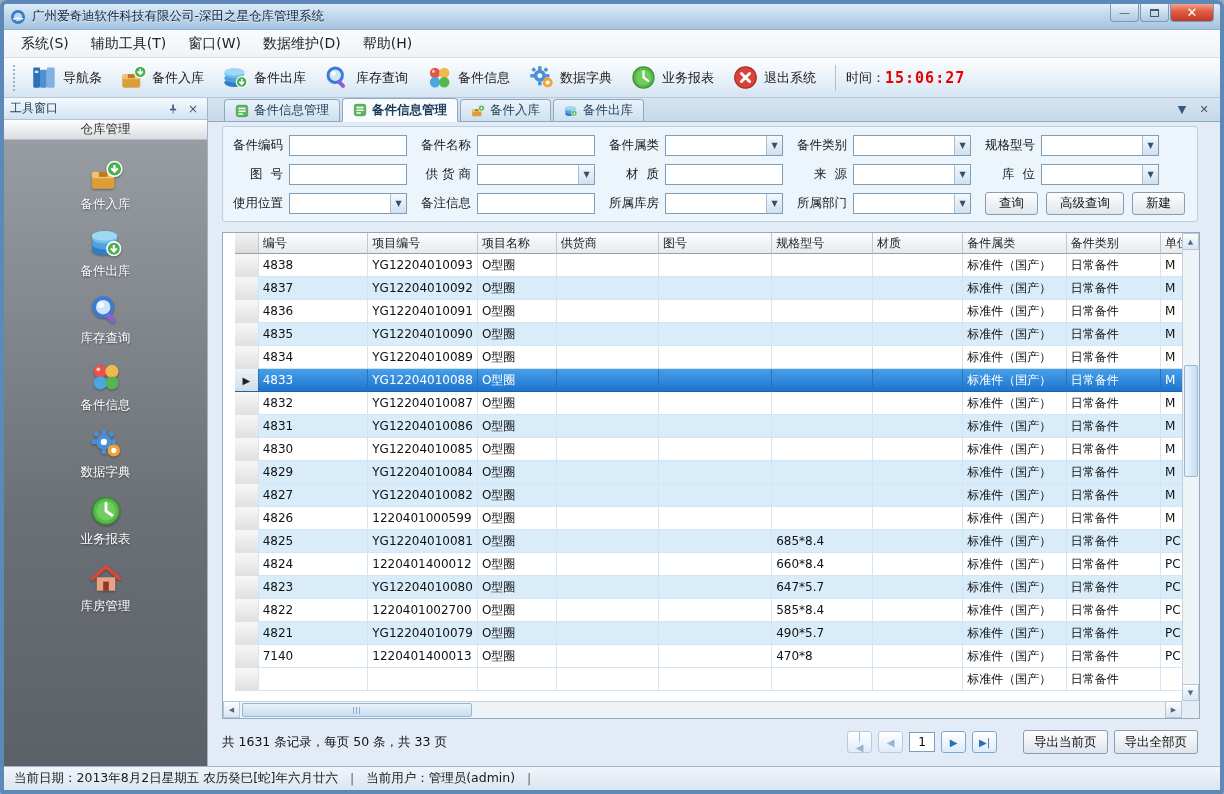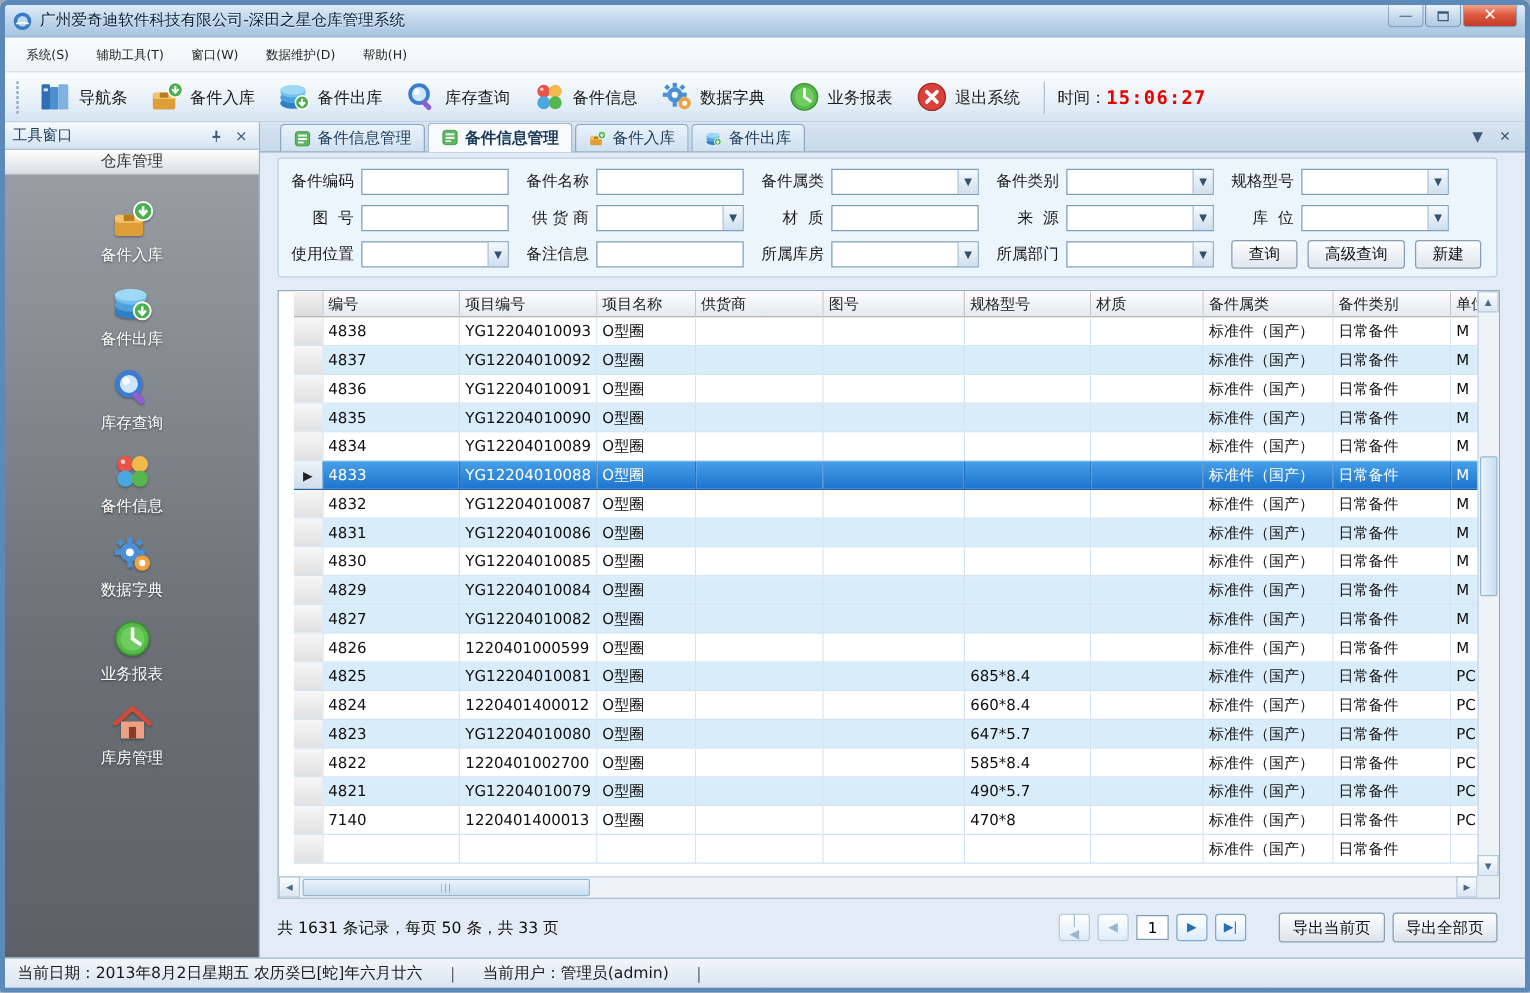--- a/index.html
+++ b/index.html
@@ -9,21 +9,21 @@
   .titlebar{flex:0 0 26px;background:linear-gradient(#ddecf9,#bcd4ea 55%,#a6c4e0);display:flex;align-items:center;padding:0 6px;position:relative;border-bottom:1px solid #8fb0cf;}
   .app-icon{width:16px;height:16px;margin-right:6px;flex:0 0 16px;}
   .title-text{font-size:12.5px;color:#0d2038;text-shadow:0 1px 0 rgba(255,255,255,.7);white-space:nowrap;}
   .win-controls{position:absolute;top:0;right:6px;display:flex;}
   .win-btn{height:18px;border:1px solid #7a98b8;border-top:none;border-radius:0 0 4px 4px;display:flex;align-items:center;justify-content:center;font-size:11px;color:#3c5a78;cursor:default;margin-left:1px;}
   .win-btn.minmax{width:29px;background:linear-gradient(#eaf3fb,#c4d8ea 60%,#b2cbe2);}
   .win-btn.close{width:44px;background:linear-gradient(#f4a38c,#df5b40 45%,#c23a26);color:#fff;font-size:13px;font-weight:bold;}
   .glyph-rect{display:inline-block;width:9px;height:8px;border:1px solid #3c5a78;border-top-width:2px;}
   
   .menubar{flex:0 0 28px;background:linear-gradient(#fafcfe,#eef3f8);display:flex;align-items:center;padding:0 6px;border-bottom:1px solid #d6dfe8;}
-  .menu-item{padding:4px 11px;font-size:10px;color:#222;border-radius:2px;}
+  .menu-item{padding:4px 11px;font-size:14px;color:#222;border-radius:2px;}
   
   .toolbar{flex:0 0 40px;background:linear-gradient(#fdfefe,#e2edf7 70%,#d4e4f2);display:flex;align-items:center;padding:0 4px;border-bottom:1px solid #b6c8d8;}
   .toolbar-grip{width:5px;height:26px;margin:0 6px 0 3px;background-image:repeating-linear-gradient(#9ab0c6 0 2px,transparent 2px 4px);background-size:2px 100%;background-repeat:no-repeat;background-position:center;}
   .tool-btn{display:flex;align-items:center;gap:5px;padding:4px 9px;border-radius:3px;font-size:13px;color:#1a1a1a;cursor:default;}
   .ticon{width:27px;height:27px;display:inline-flex;}
   .ticon svg{width:100%;height:100%;}
   .tb-sep{width:1px;height:26px;background:#b0c2d2;margin:0 10px;}
   .time-label{font-size:13px;color:#222;}
   .time-value{font-size:15px;font-weight:bold;color:#e80000;font-family:"DejaVu Sans Mono","Liberation Mono",monospace;letter-spacing:1px;}
   
@@ -87,21 +87,21 @@
   .sb-corner{position:absolute;right:0;bottom:0;width:17px;height:17px;background:#e4ecf4;}
   
   .pager{margin:8px 22px 0 14px;height:30px;display:flex;align-items:center;font-size:12.5px;color:#111;}
   .pager-right{margin-left:auto;display:flex;align-items:center;gap:6px;}
   .nav-btn{width:25px;height:22px;border:1px solid #7fa8d0;border-radius:3px;background:linear-gradient(#ffffff,#ddecf9);color:#2a6db5;font-size:10px;display:flex;align-items:center;justify-content:center;font-family:inherit;}
   .nav-btn.dim{color:#9ab4cc;border-color:#b8cadc;}
   .page-input{width:26px;height:20px;border:1px solid #7f9db9;text-align:center;font-size:12px;font-family:inherit;}
   .export-btn{height:24px;padding:0 10px;border:1px solid #8a9cb0;border-radius:3px;background:linear-gradient(#fdfdfe,#dde4ec);font-size:12.5px;color:#111;font-family:inherit;}
   .export-gap{width:14px;}
   
-  .statusbar{flex:0 0 24px;background:linear-gradient(#f0f5fa,#dbe6f1);border-top:1px solid #9fb8d0;display:flex;align-items:center;padding:0 10px;font-size:12.5px;color:#1a1a1a;gap:22px;}
+  .statusbar{flex:0 0 24px;background:linear-gradient(#f0f5fa,#dbe6f1);border-top:1px solid #9fb8d0;display:flex;align-items:center;padding:0 10px;font-size:12.5px;color:#1a1a1a;gap:12px;}
   .sb-sep{color:#666;}
 </style>
 </head>
 <body>
 
 <div class="window">
 
   <div class="titlebar">
     <span class="app-icon">
       <svg viewBox="0 0 16 16">

